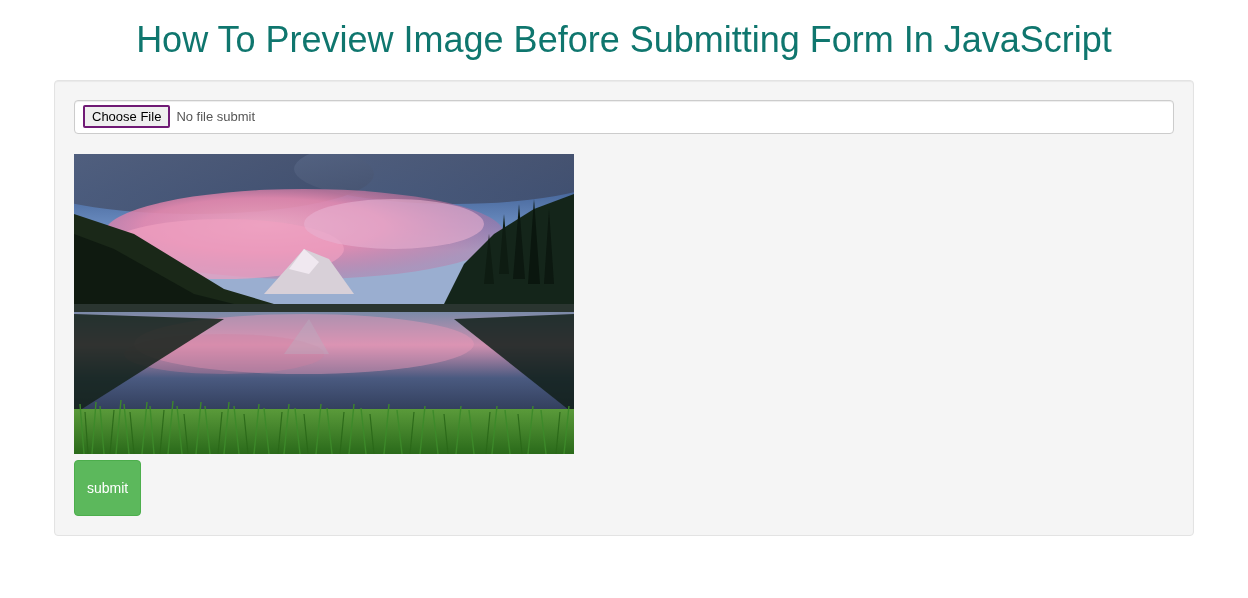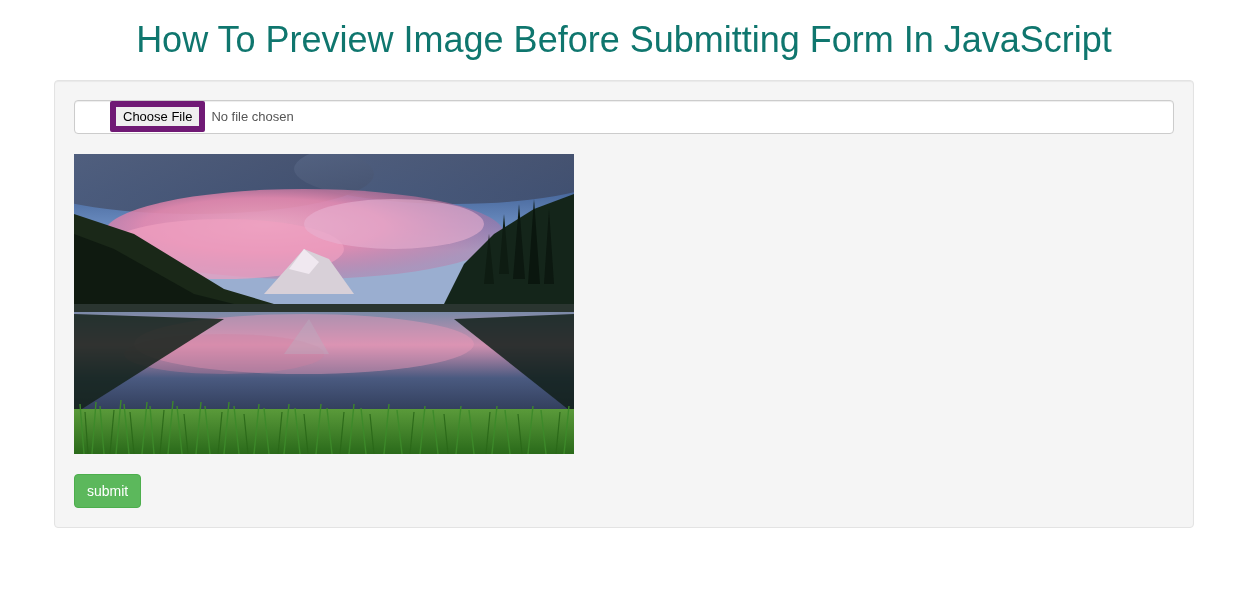--- a/index.html
+++ b/index.html
@@ -43,25 +43,24 @@
       background-color: #fff;
       border: 1px solid #ccc;
       border-radius: 4px;
       box-shadow: inset 0 1px 1px rgba(0,0,0,.075);
     }
     .choose-btn {
       font-family: Arial, sans-serif;
       font-size: 13px;
       padding: 2px 7px;
       background: #efefef;
-      border: 6px solid #701a75;
+      border: 2px solid #701a75;
       border-radius: 2px;
       color: #000;
       cursor: pointer;
-      margin-left: 27px;
     }
     .file-status {
       font-size: 13px;
       color: #555;
     }
     .preview-wrap {
       margin-top: 20px;
     }
     .preview-img {
       width: 500px;
@@ -71,50 +70,50 @@
       overflow: hidden;
     }
     
     .preview-img svg {
       width: 100%;
       height: 100%;
       display: block;
     }
     .btn {
       display: inline-block;
-      padding: 6px 12px;
+      padding: 17px 12px;
       margin-bottom: 0;
       font-size: 14px;
       font-weight: 400;
       line-height: 1.42857143;
       text-align: center;
       white-space: nowrap;
       vertical-align: middle;
       cursor: pointer;
       border: 1px solid transparent;
       border-radius: 4px;
-      margin-top: 20px;
+      margin-top: 6px;
     }
     .btn-success {
       color: #fff;
       background-color: #5cb85c;
       border-color: #4cae4c;
     }
   </style>
 </head>
 <body>
 
 <div class="container">
   <h1 class="text-danger">How To Preview Image Before Submitting Form In JavaScript</h1>
 
   <div class="well">
 
     <div class="file-row">
       <button type="button" class="choose-btn">Choose File</button>
-      <span class="file-status">No file chosen</span>
+      <span class="file-status">No file submit</span>
     </div>
 
     <div class="preview-wrap">
       <div class="preview-img">
         <svg viewBox="0 0 500 300" preserveAspectRatio="xMidYMid slice">
           <defs>
 
             <linearGradient id="sky" x1="0" y1="0" x2="0" y2="1">
               <stop offset="0%" stop-color="#3d4a6b"></stop>
               <stop offset="25%" stop-color="#4a6a9e"></stop>

